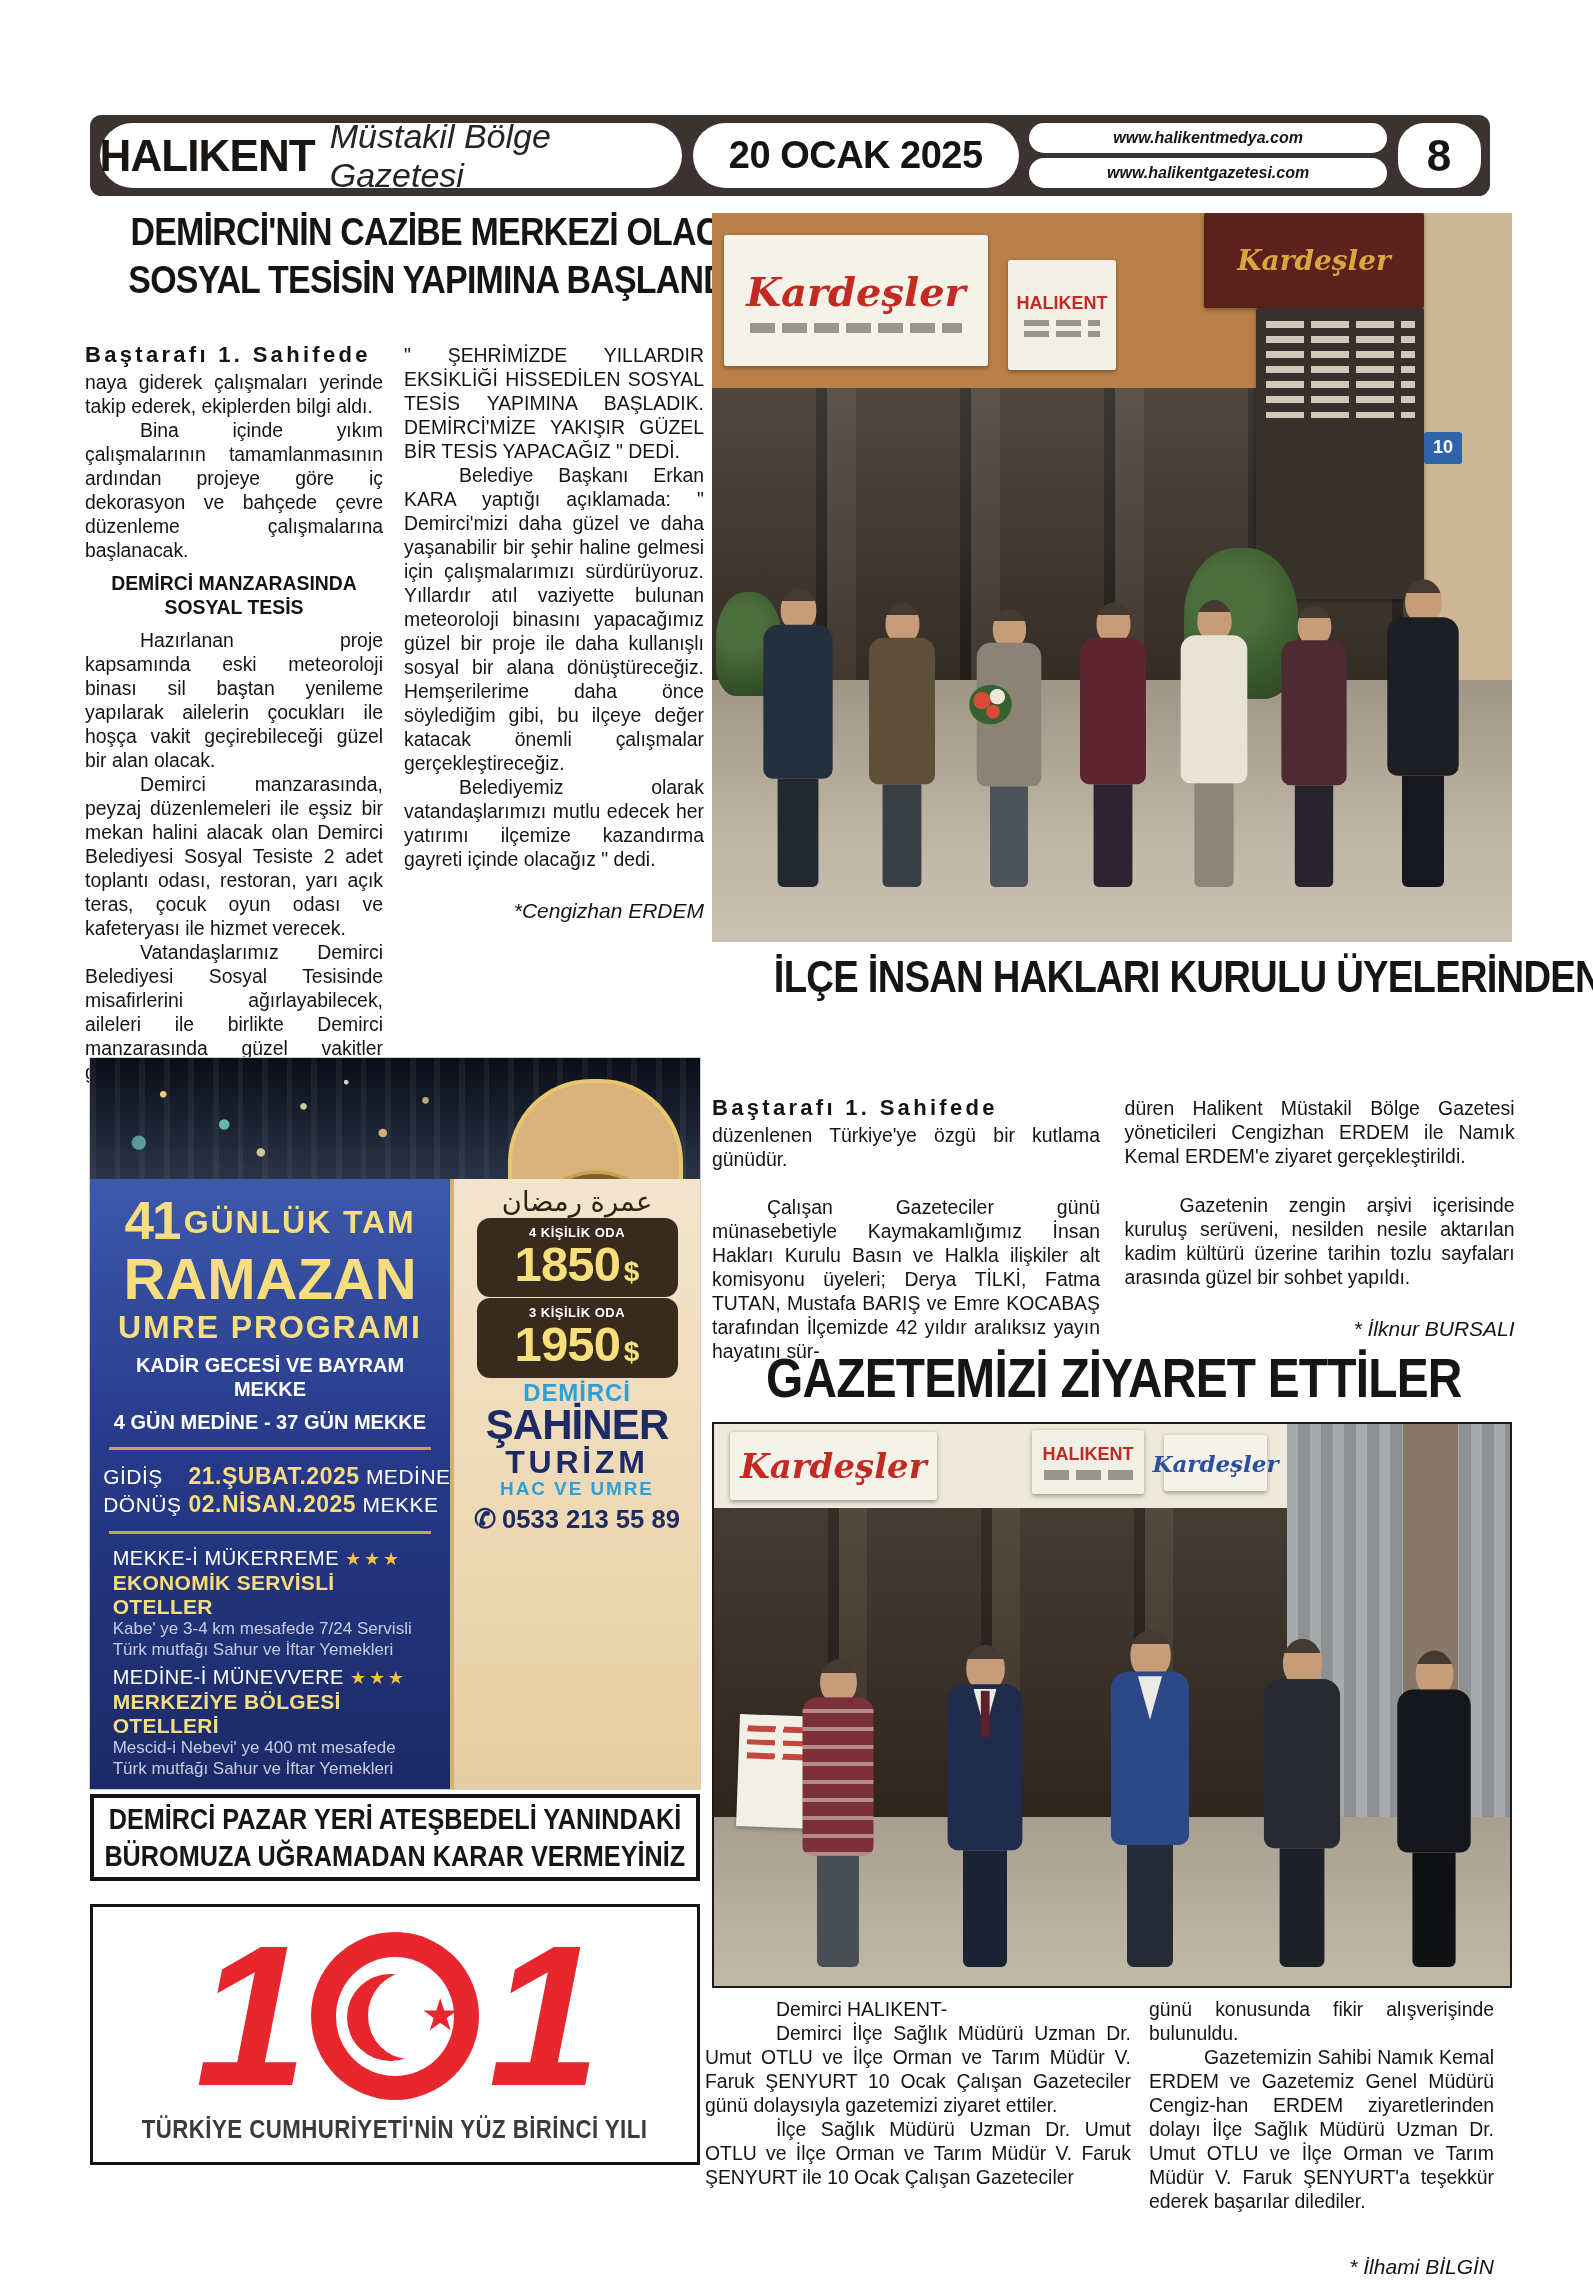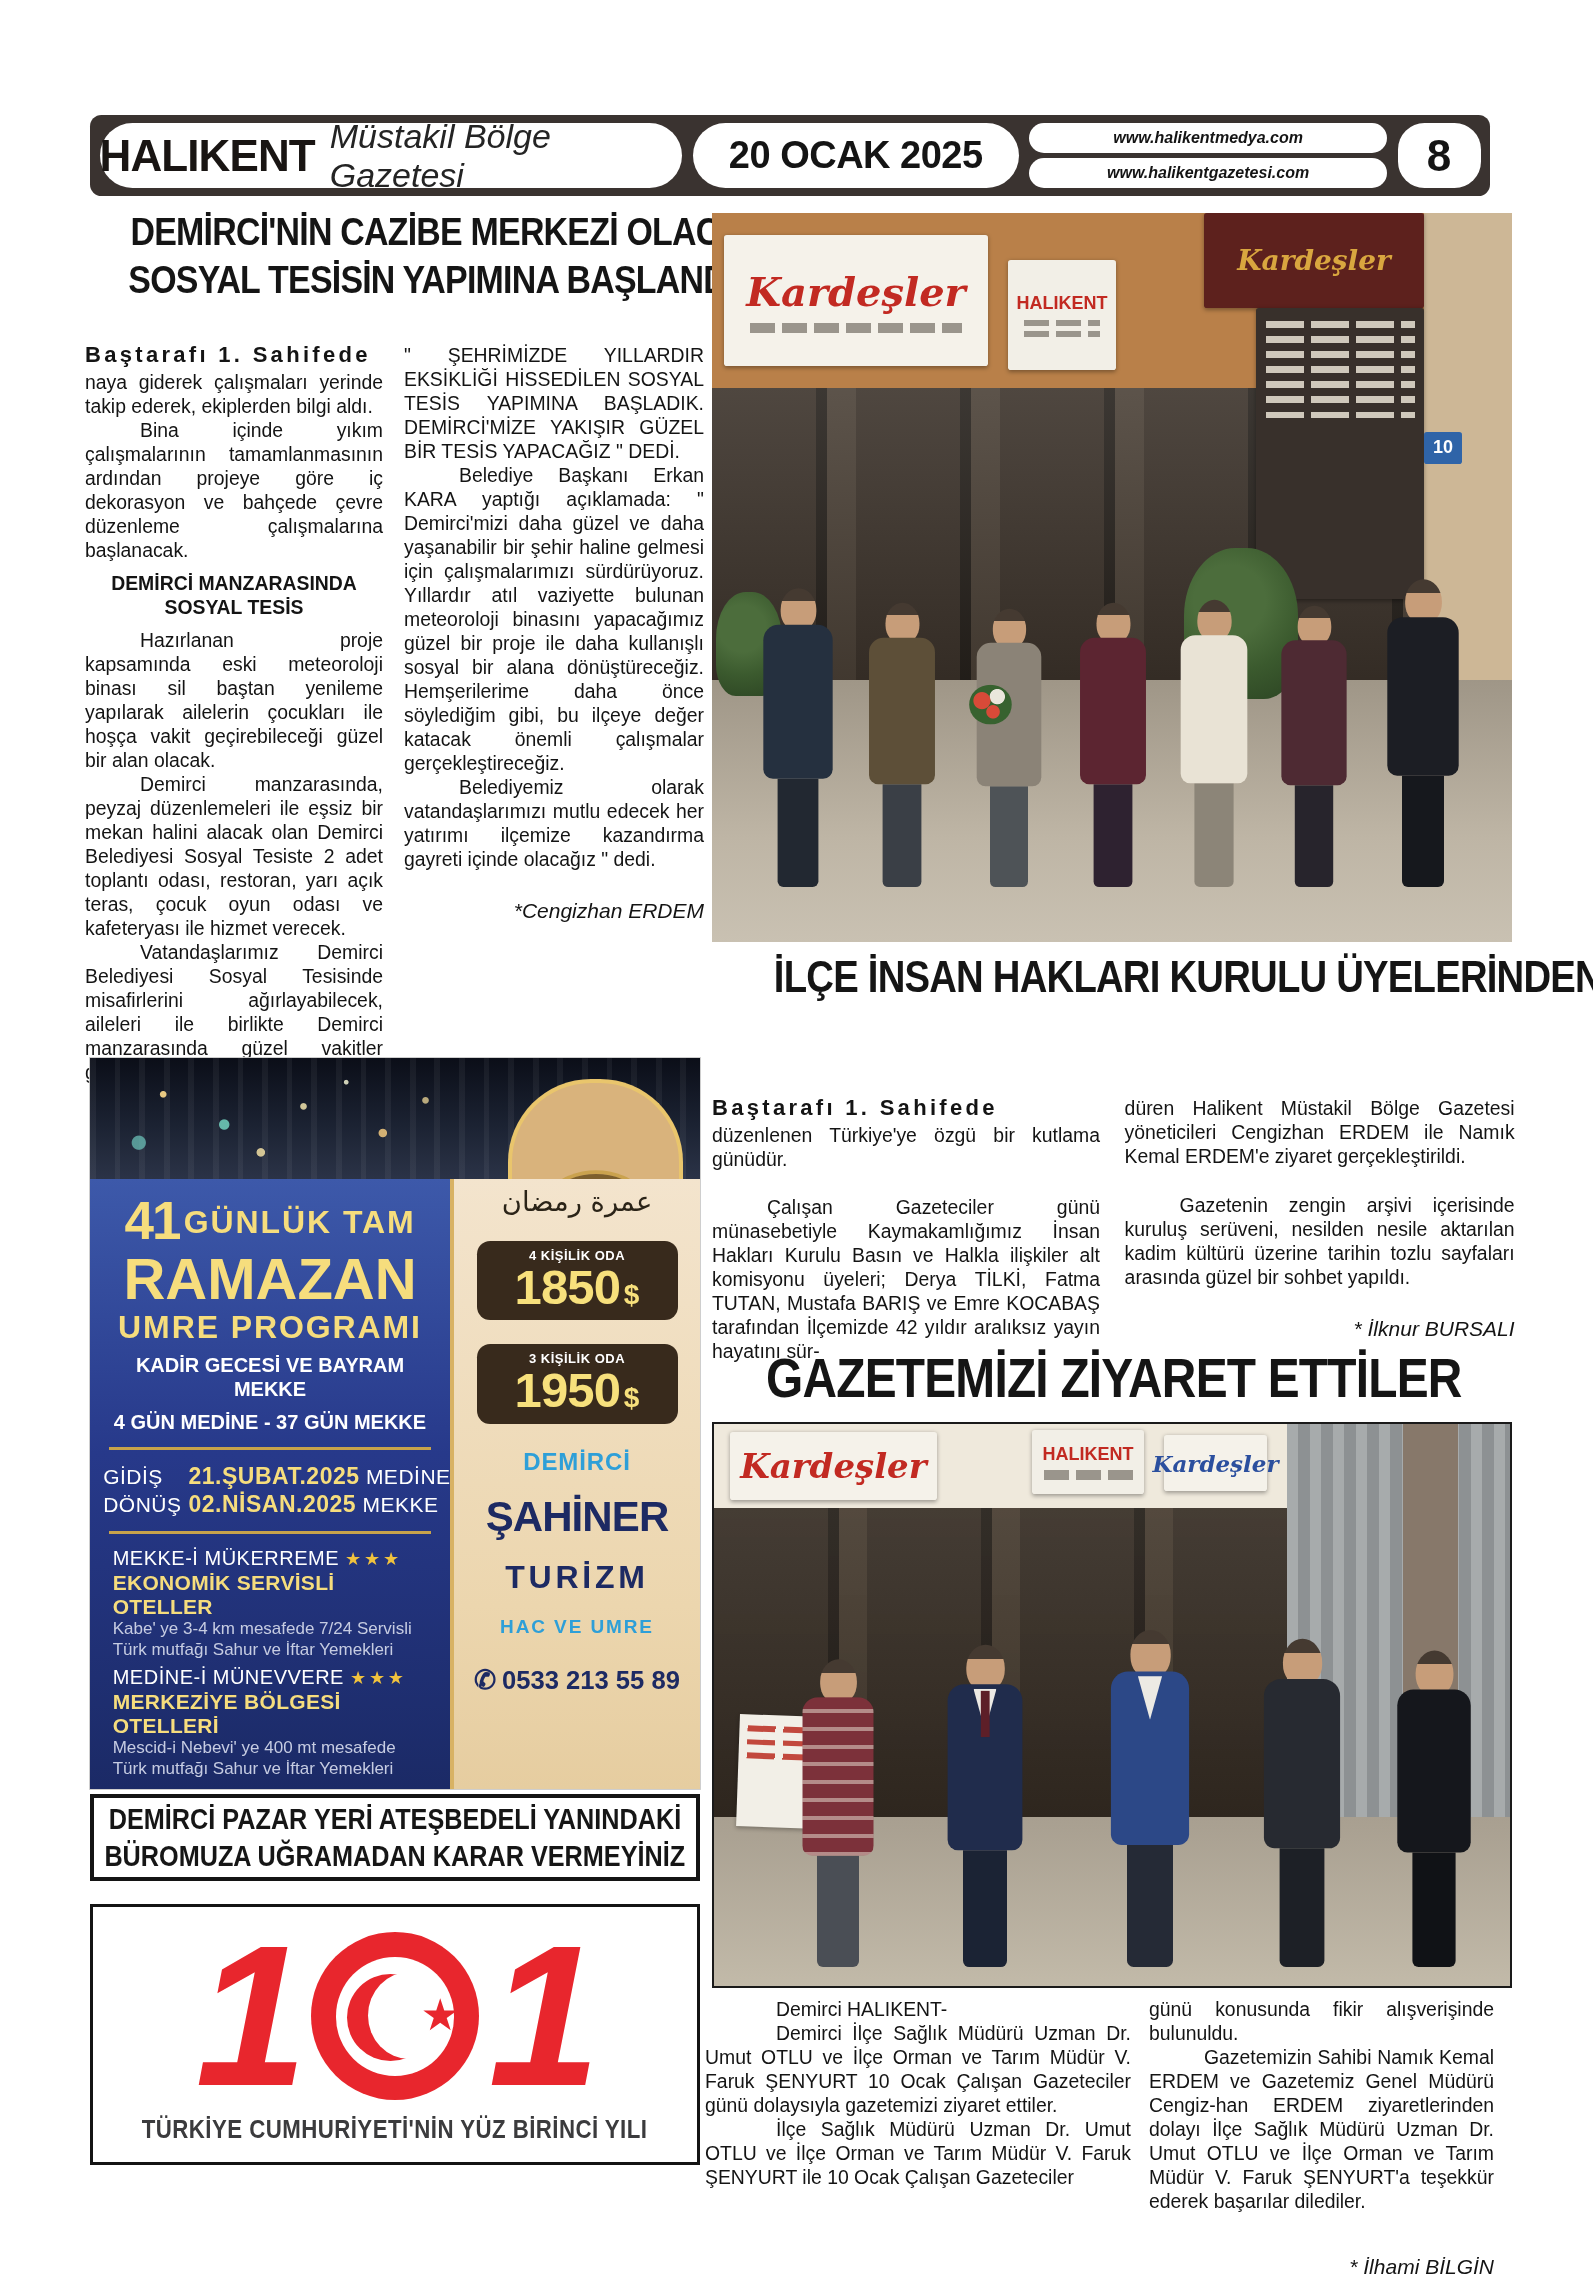--- a/index.html
+++ b/index.html
@@ -136,21 +136,21 @@
   .golddiv{height:2.8px;background:#c8a34b;margin:13.2px 5.7px;}
   .dline{font-size:21px;margin:1px 0;white-space:nowrap;letter-spacing:0.5px;}
   .dlab{display:inline-block;width:79px;text-align:left;}
   .ddate{color:#f6dd7d;font-weight:700;font-size:23px;}
   .hblock{text-align:left;padding-left:9.5px;margin-top:5.7px;}
   .htitle{font-size:20px;letter-spacing:0.5px;}
   .stars{color:#f0c23e;font-size:18px;letter-spacing:2.8px;}
   .hsub{color:#f6dd7d;font-weight:700;font-size:21px;margin-top:0.9px;letter-spacing:0.3px;}
   .hd{color:#c6cce2;font-size:17px;line-height:1.22;}
   .ad-cream{flex:1;display:flex;flex-direction:column;align-items:center;box-sizing:border-box;
-            padding:7.6px 7.6px 9.5px;gap:24px;border-left:4.7px solid #d8b264;
+            padding:7.6px 7.6px 9.5px;gap:1px;border-left:4.7px solid #d8b264;
             background:linear-gradient(180deg,#f3e4cd 0%,#ecd6ae 70%,#e6cda0 100%);}
   .arabic{font-size:27.4px;color:#2b2418;font-family:"DejaVu Sans",sans-serif;}
   .pbox{width:201px;background:#382a1c;border-radius:13.2px;padding:6.6px 3.8px 8.5px;text-align:center;box-sizing:border-box;}
   .room{color:#fff;font-weight:700;font-size:13px;letter-spacing:0.5px;}
   .pval{color:#f7e07c;font-weight:700;font-size:49px;line-height:1;letter-spacing:-0.9px;}
   .cur{color:#f7e07c;font-size:28px;font-weight:600;margin-left:3.8px;}
   .brandcity{color:#2e9fd8;font-size:24px;font-weight:700;letter-spacing:0.9px;margin-top:3.8px;line-height:.9;}
   .brand{color:#1d2a63;font-size:42px;font-weight:700;letter-spacing:-0.9px;line-height:.95;}
   .brand2{color:#1d2a63;font-size:32px;font-weight:700;letter-spacing:3.8px;line-height:1;}
   .brand3{color:#2e9fd8;font-size:19px;font-weight:700;letter-spacing:1.9px;line-height:1.1;}

